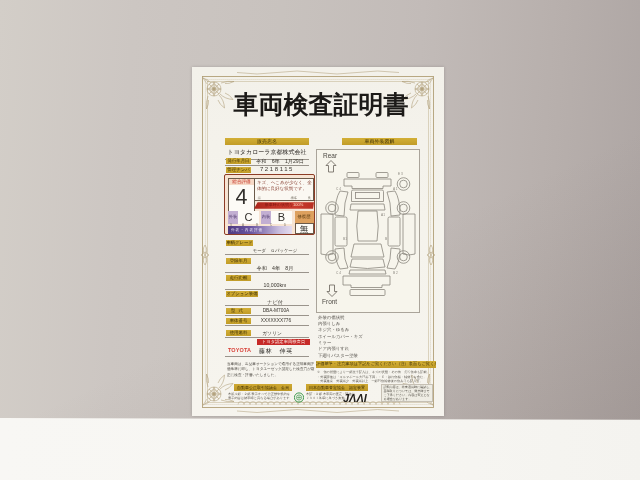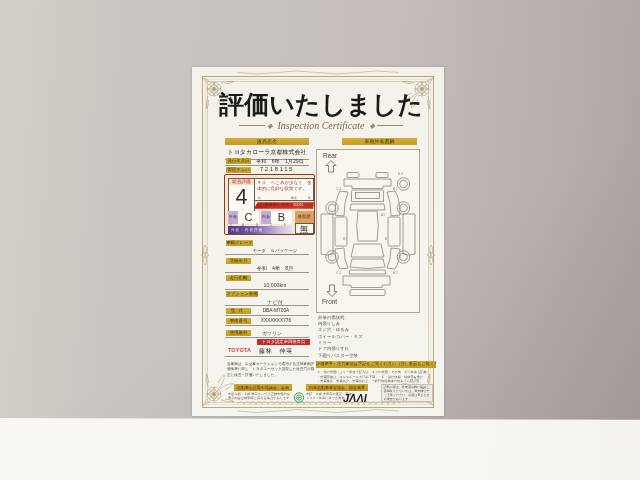--- a/index.html
+++ b/index.html
@@ -44,29 +44,22 @@
       <path d="M45 344 q20 3 40 0 q20 -3 40 0 q20 3 40 0 q20 -3 42 0"></path>
       <path d="M45 5.5 q20 3 40 0 q20 -3 40 0 q20 3 40 0 q20 -3 42 0"></path>
       <path d="M46 337.5 a3 3 0 0 1 6 0 a3 3 0 0 1 6 0 a3 3 0 0 1 6 0 a3 3 0 0 1 6 0 a3 3 0 0 1 6 0 a3 3 0 0 1 6 0 a3 3 0 0 1 6 0 a3 3 0 0 1 6 0 a3 3 0 0 1 6 0 a3 3 0 0 1 6 0 a3 3 0 0 1 6 0 a3 3 0 0 1 6 0 a3 3 0 0 1 6 0 a3 3 0 0 1 6 0 a3 3 0 0 1 6 0 a3 3 0 0 1 6 0 a3 3 0 0 1 6 0 a3 3 0 0 1 6 0 a3 3 0 0 1 6 0 a3 3 0 0 1 6 0 a3 3 0 0 1 6 0 a3 3 0 0 1 6 0 a3 3 0 0 1 6 0 a3 3 0 0 1 6 0 a3 3 0 0 1 6 0 a3 3 0 0 1 6 0 a3 3 0 0 1 6 0" stroke-width="0.45"></path>
     </g>
     <g fill="none" stroke="#ac9a74" stroke-width="0.55">
       <path d="M13 178 q3.5 5 0 10 q-3.5 -5 0 -10 M13 198 q3.5 -5 0 -10 q-3.5 5 0 10 M9 188 l4 -3 l4 3 l-4 3 Z"></path>
       <path d="M239 178 q3.5 5 0 10 q-3.5 -5 0 -10 M239 198 q3.5 -5 0 -10 q-3.5 5 0 10 M235 188 l4 -3 l4 3 l-4 3 Z"></path>
     </g>
   </svg>
 
-  <div class="abs" style="left:3px;top:21px;width:252px;text-align:center;font-family:'Liberation Serif',serif;font-weight:bold;font-size:25px;color:#1c1a18;letter-spacing:0px;">評価いたしました</div>
-
-  <div class="abs" style="left:3px;top:52.5px;width:252px;text-align:center;font-family:'Liberation Serif',serif;font-style:italic;font-size:10px;color:#7d6a48;">
-    <span style="display:inline-block;width:26px;height:1px;background:#9c8a64;vertical-align:3px;"></span>
-    <span style="color:#9c8a64;font-size:7px;vertical-align:1px;">◆</span>
-    &nbsp;Inspection Certificate&nbsp;
-    <span style="color:#9c8a64;font-size:7px;vertical-align:1px;">◆</span>
-    <span style="display:inline-block;width:26px;height:1px;background:#9c8a64;vertical-align:3px;"></span>
-  </div>
+  <div class="abs" style="left:3px;top:21px;width:252px;text-align:center;font-family:'Liberation Serif',serif;font-weight:bold;font-size:25px;color:#1c1a18;letter-spacing:0px;">車両検査証明書</div>
+
 
   <div class="abs" style="left:33px;top:71px;width:84px;height:7px;background:linear-gradient(180deg,#d3af36,#c19c28);color:#3c2e04;font-size:5px;text-align:center;line-height:7px;">販売店名</div>
 
   <div class="abs" style="left:33px;top:81px;width:84px;text-align:center;font-size:6px;color:#2a2622;letter-spacing:0px;border-bottom:0.5px solid #9a948c;padding-bottom:1.5px;">トヨタカローラ京都株式会社</div>
 
   <div class="abs" style="left:34px;top:90.5px;width:25px;height:6px;background:linear-gradient(180deg,#d3af36,#c19c28);color:#3c2e04;font-size:4.4px;text-align:center;line-height:6px;">発行年月日</div>
   <div class="abs" style="left:60px;top:90.5px;width:56px;font-size:5.2px;color:#3a362f;text-align:center;">令和　6年　1月29日</div>
   <div class="abs" style="left:33px;top:97.5px;width:84px;border-bottom:0.5px solid #9a948c;"></div>
 
   <div class="abs" style="left:34px;top:99.5px;width:25px;height:6px;background:linear-gradient(180deg,#d3af36,#c19c28);color:#3c2e04;font-size:4.4px;text-align:center;line-height:6px;">管理ナンバー</div>

